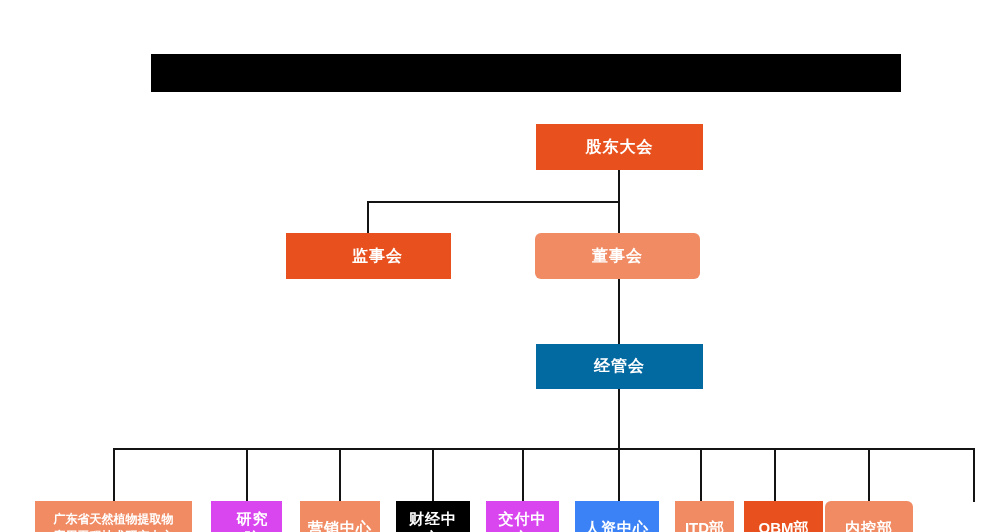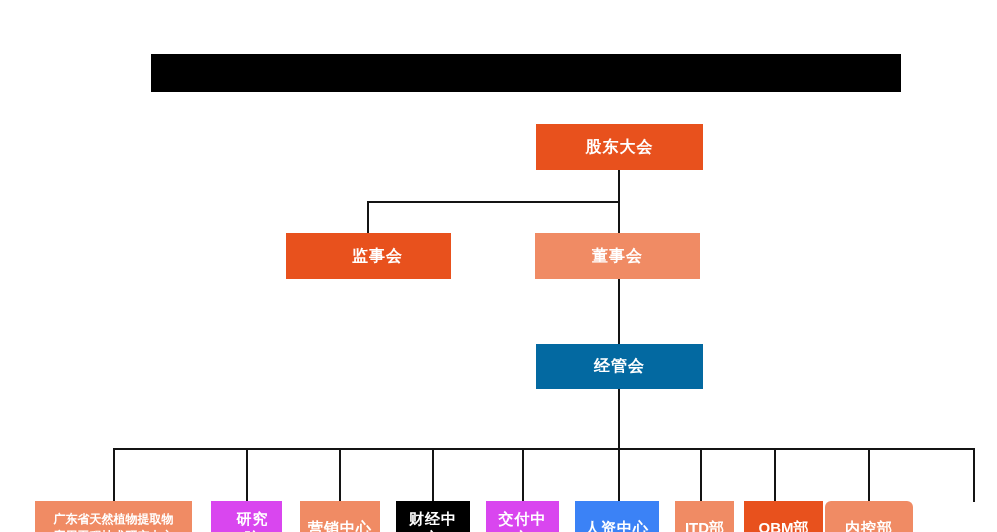--- a/index.html
+++ b/index.html
@@ -28,21 +28,21 @@
     color:#ffffff;
     font-weight:700;
     font-size:16px;
     letter-spacing:1px;
     line-height:1.3;
   }
 
   
   #n-root        { left:504px; top:92px;  width:167px; height:46px; }
   #n-supervisory { left:254px; top:201px; width:165px; height:46px;padding-left:18px; }
-  #n-board       { left:503px; top:201px; width:165px; height:46px; }
+  #n-board       { left:503px; top:201px; width:165px; height:46px;border-radius:6px; }
   #n-mgmt        { left:504px; top:312px; width:167px; height:45px; }
 
   
   .dept { top:469px; height:54px; font-size:15px; }
   #d-0 { left:3px;   width:157px; font-size:12px; letter-spacing:0; padding:0 8px; line-height:1.4; }
   #d-1 { left:179px; width:71px; }
   #d-2 { left:268px; width:80px; }
   #d-3 { left:364px; width:74px; }
   #d-4 { left:454px; width:73px; }
   #d-5 { left:543px; width:84px; }

